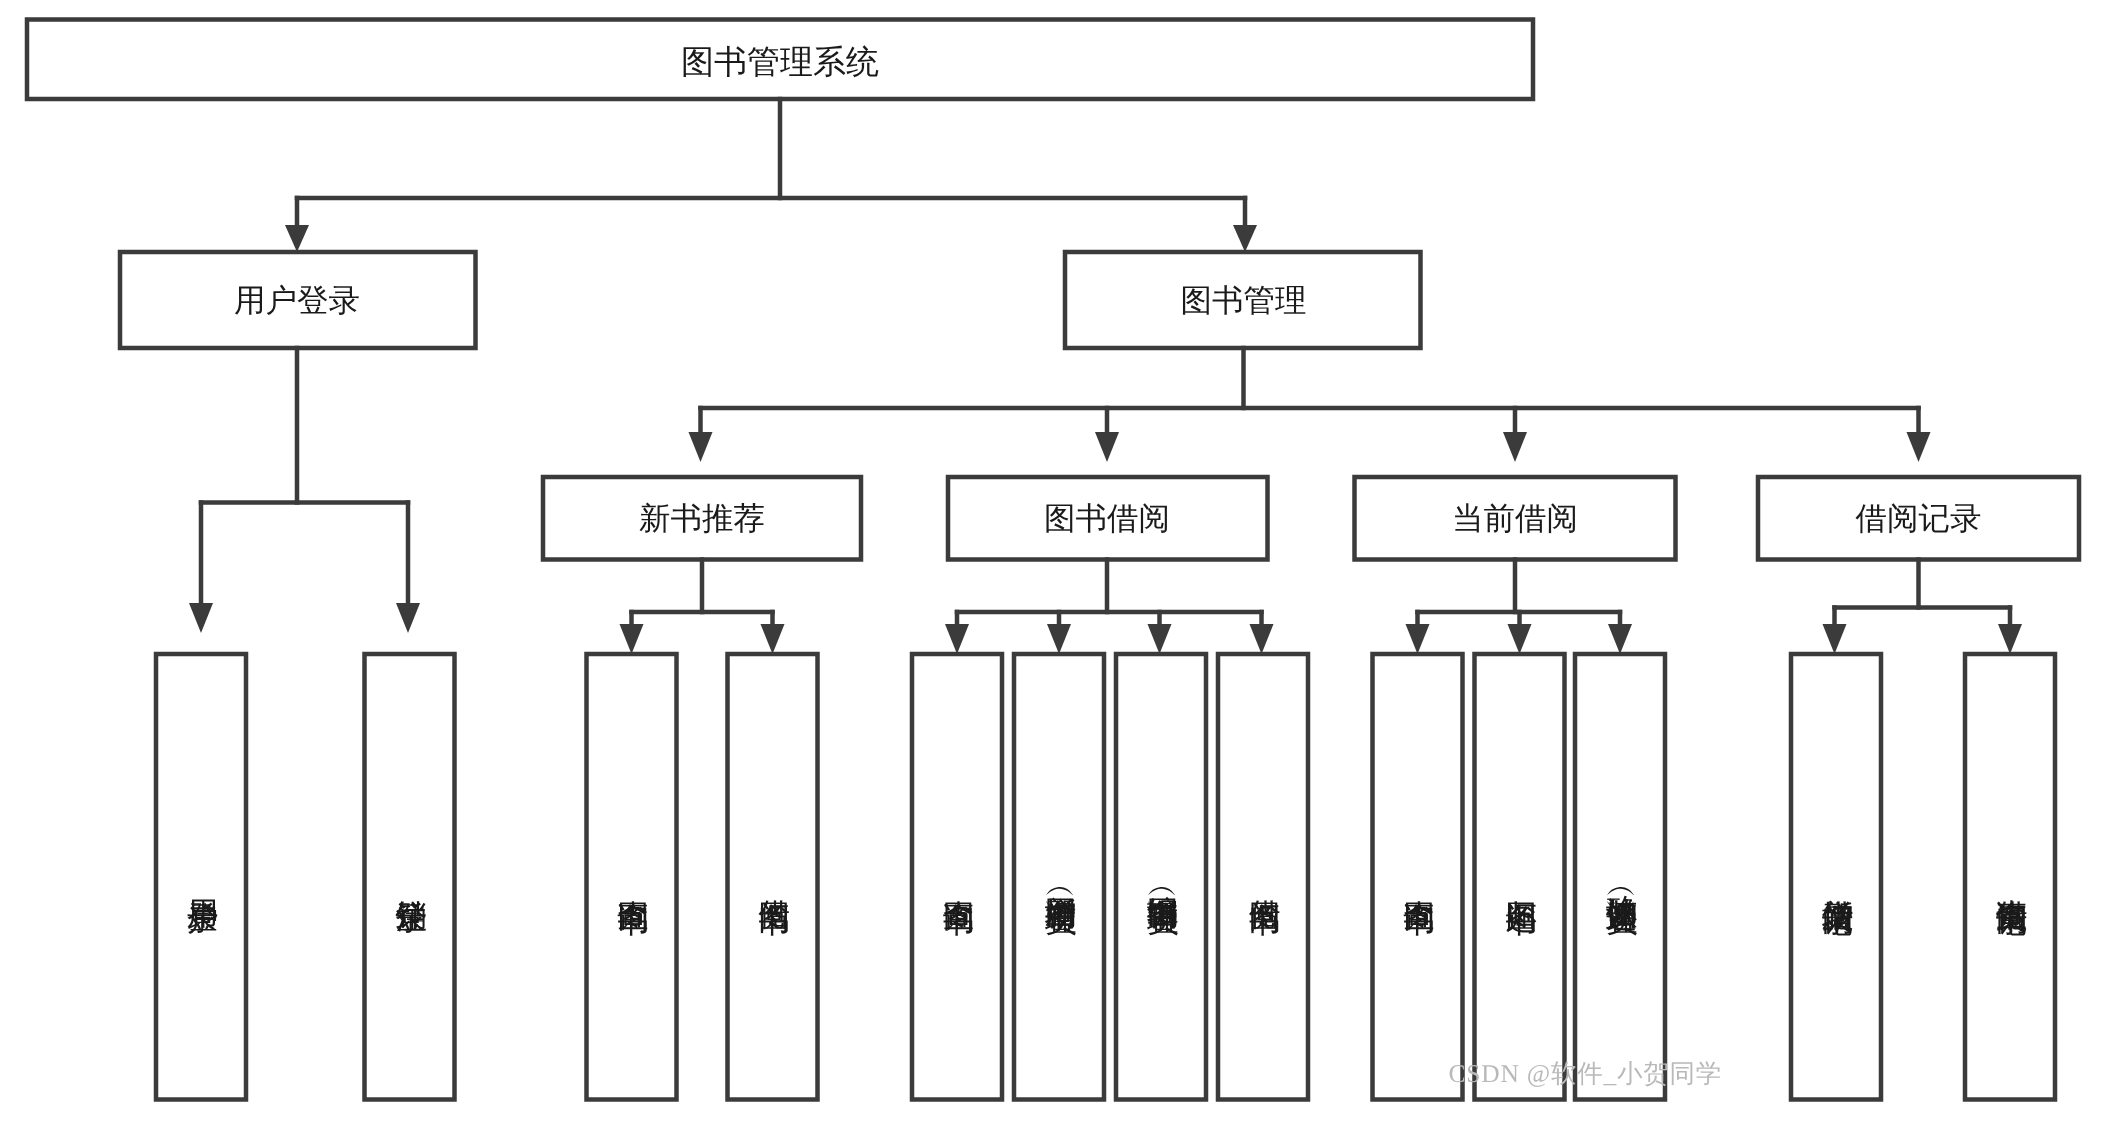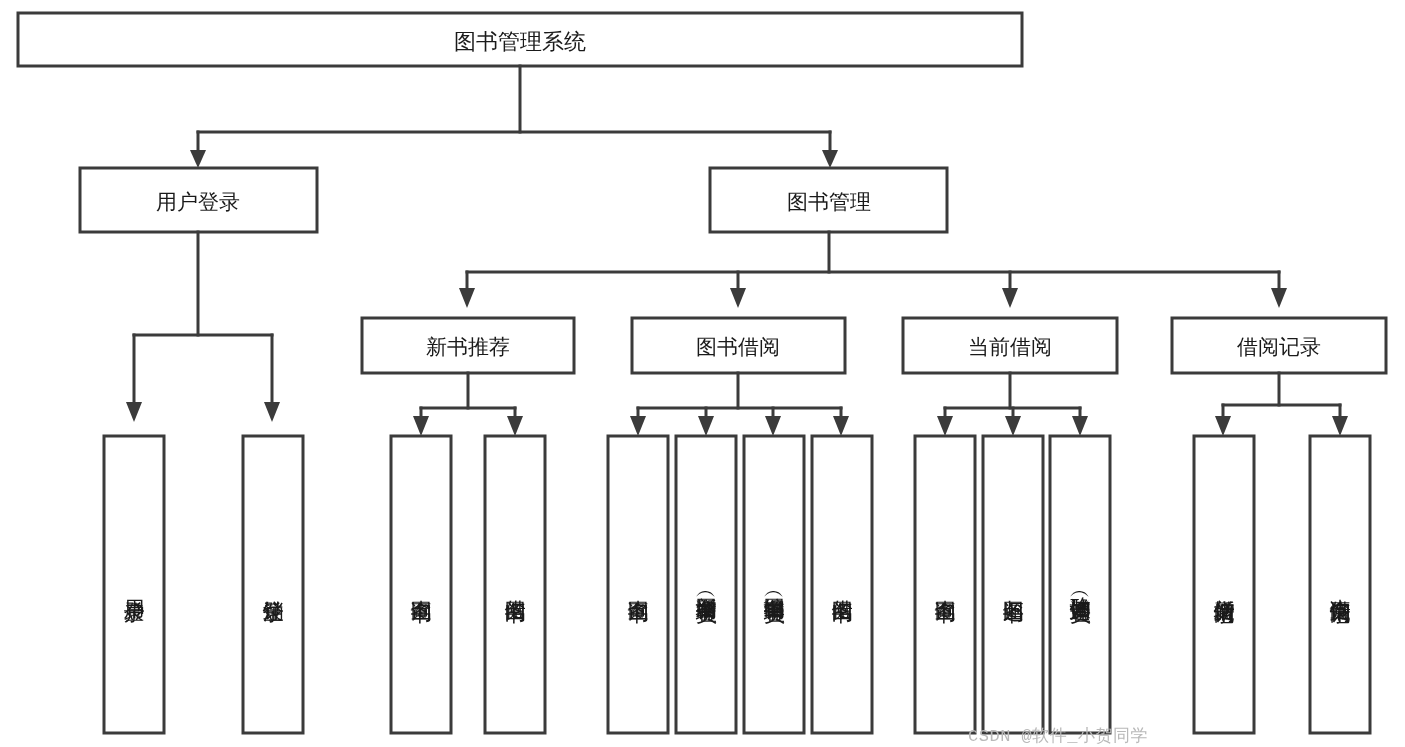--- a/index.html
+++ b/index.html
@@ -64,22 +64,22 @@
     font-size: 21px;
     line-height: 1.06;
     color: #1a1a1a;
     letter-spacing: 1px;
     white-space: nowrap;
     pointer-events: none;
   }
   .watermark {
     position: absolute;
     right: 14px;
-    bottom: 0;
-    font-family: Liberation Mono, monospace;
+    bottom: 20px;
+    font-family: Liberation Serif, serif;
     font-size: 17px;
     color: #b9b9b9;
     letter-spacing: 0.5px;
     white-space: nowrap;
     margin-left: 40px;
   }
 </style>
 </head>
 <body>
 

